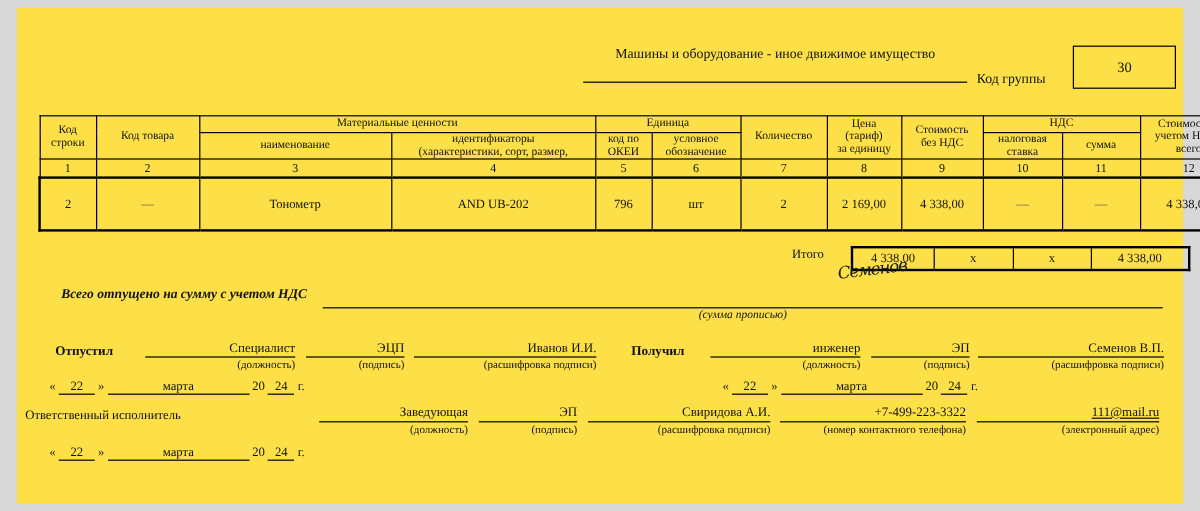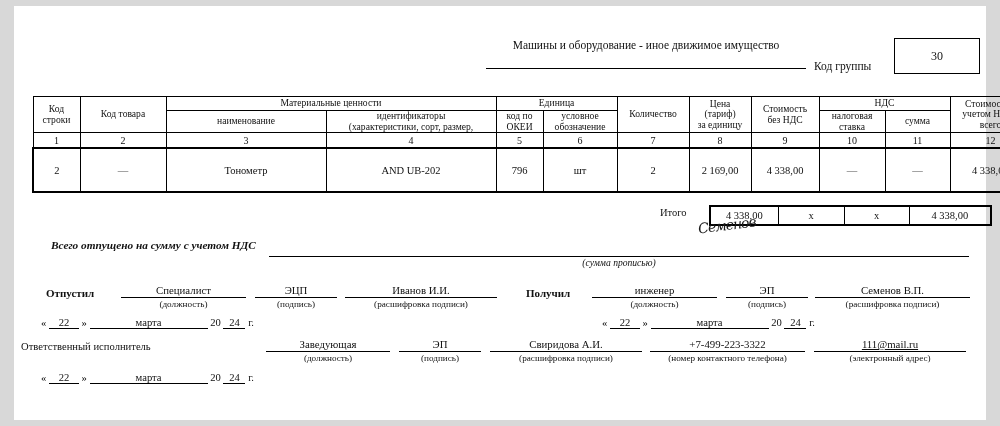--- a/index.html
+++ b/index.html
@@ -13,21 +13,21 @@
     overflow: hidden;
     font-family: "Liberation Serif", "DejaVu Serif", serif;
     color: #111;
   }
   .page {
     position: absolute;
     left: 14px;
     top: 6px;
     width: 972px;
     height: 414px;
-    background: #ffffff;
+    background: #fde047;
     box-sizing: border-box;
   }
 
   
   .hdr-group-name {
     position: absolute;
     left: 472px;
     top: 33px;
     width: 320px;
     text-align: center;
@@ -183,21 +183,21 @@
     font-weight: bold;
     white-space: nowrap;
   }
   .sig-plain {
     position: absolute;
     font-size: 10.6px;
     white-space: nowrap;
   }
   .fld {
     position: absolute;
-    text-align: center;
+    text-align: right;
   }
   .fld .val {
     font-size: 10.8px;
     white-space: nowrap;
     padding-bottom: 1px;
     display: block;
   }
   .fld .rule {
     border-bottom: 1.2px solid #000;
     width: 100%;

